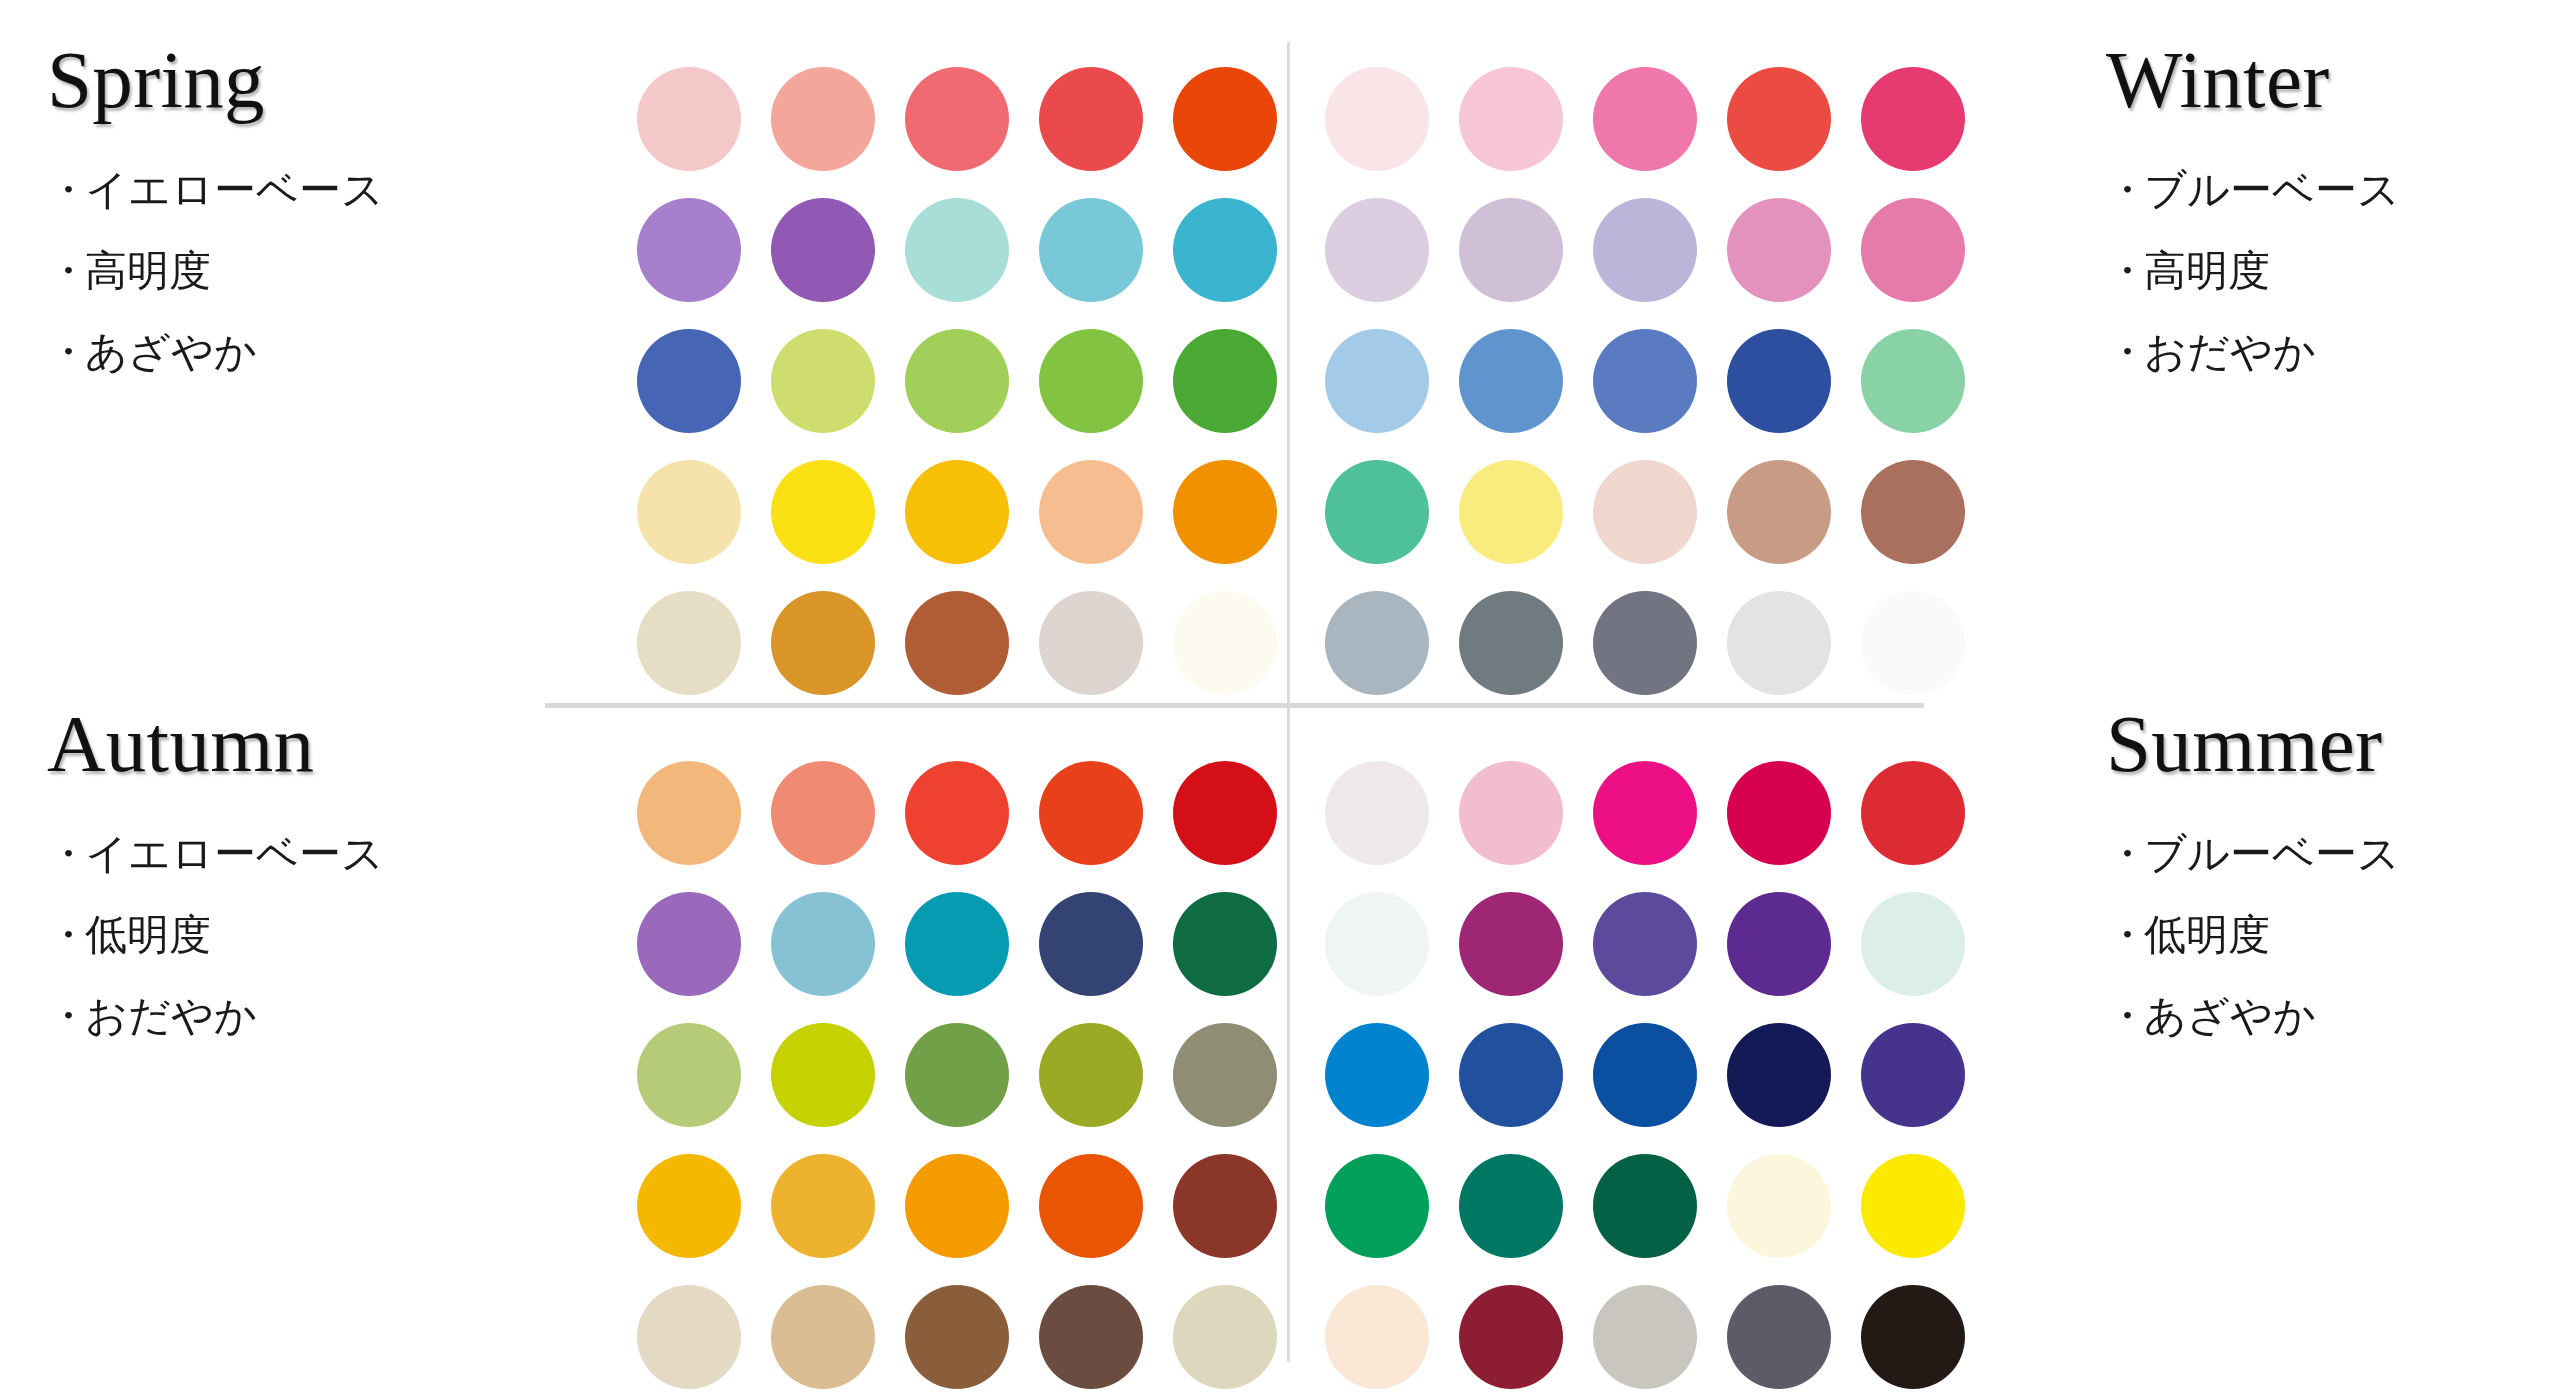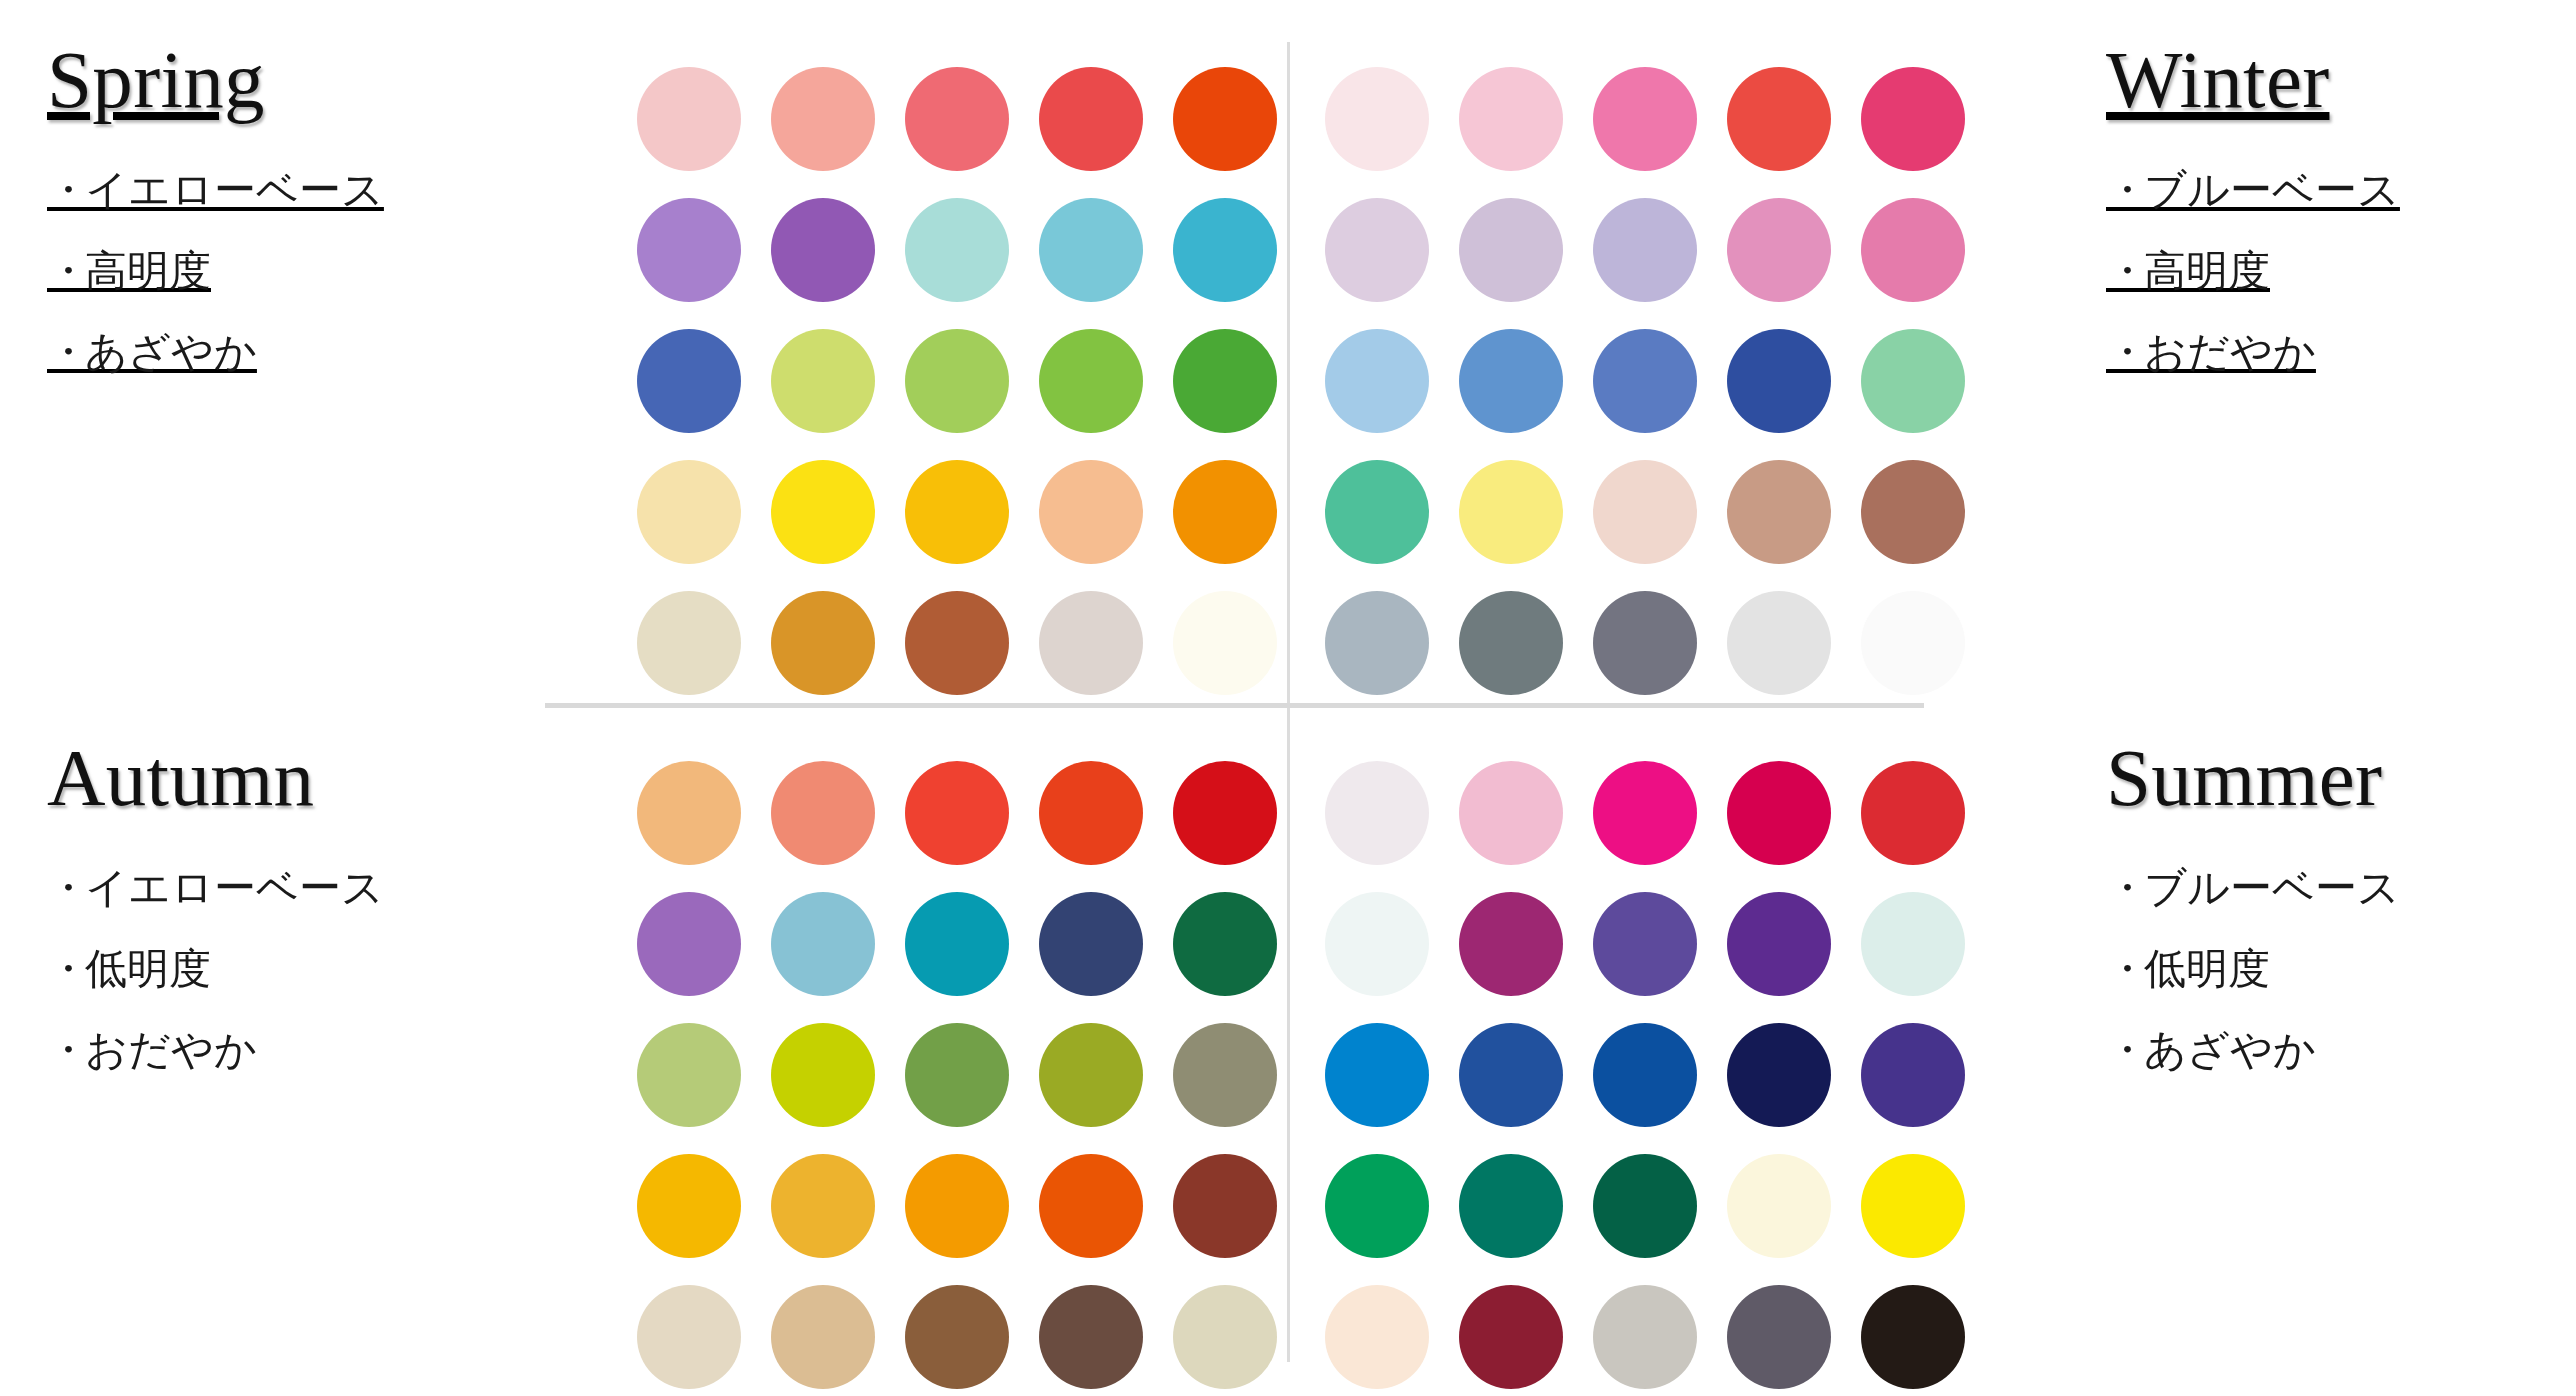--- a/index.html
+++ b/index.html
@@ -15,22 +15,22 @@
     font-family: "Liberation Sans", sans-serif;
   }
 
   
   .panel {
     position: absolute;
     width: 604px;
   }
   .panel.left  { left: 47px; }
   .panel.right { left: 2106px; }
-  .panel.top    { top: 40px; text-decoration: underline; }
-  .panel.bottom { top: 738px; }
+  .panel.top    { top: 40px; }
+  .panel.bottom { top: 704px; }
 
   .season-title {
     font-family: "Liberation Serif", "DejaVu Serif", serif;
     font-size: 81px;
     line-height: 1.0;
     color: #111111;
     font-weight: 400;
     letter-spacing: 0.3px;
     text-shadow: 2px 2.7px 2.7px rgba(120,120,120,0.55);
     margin: 0 0 48px 0;

